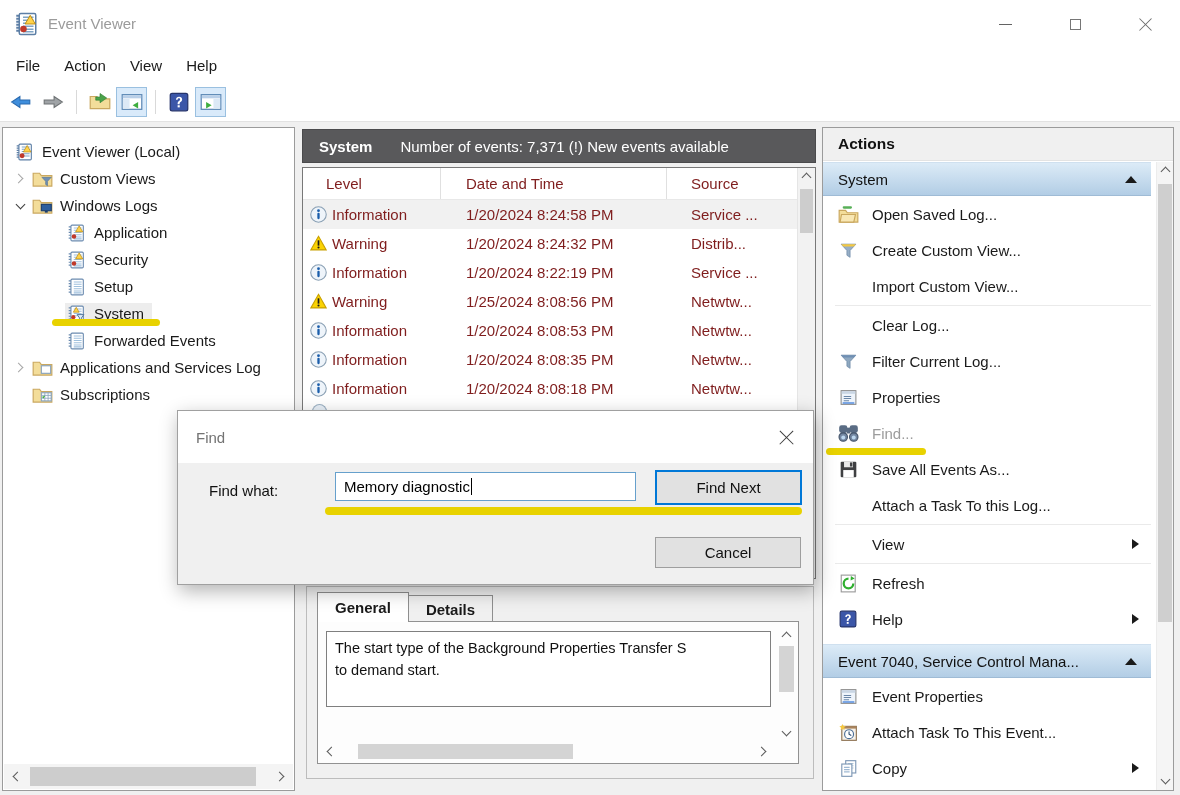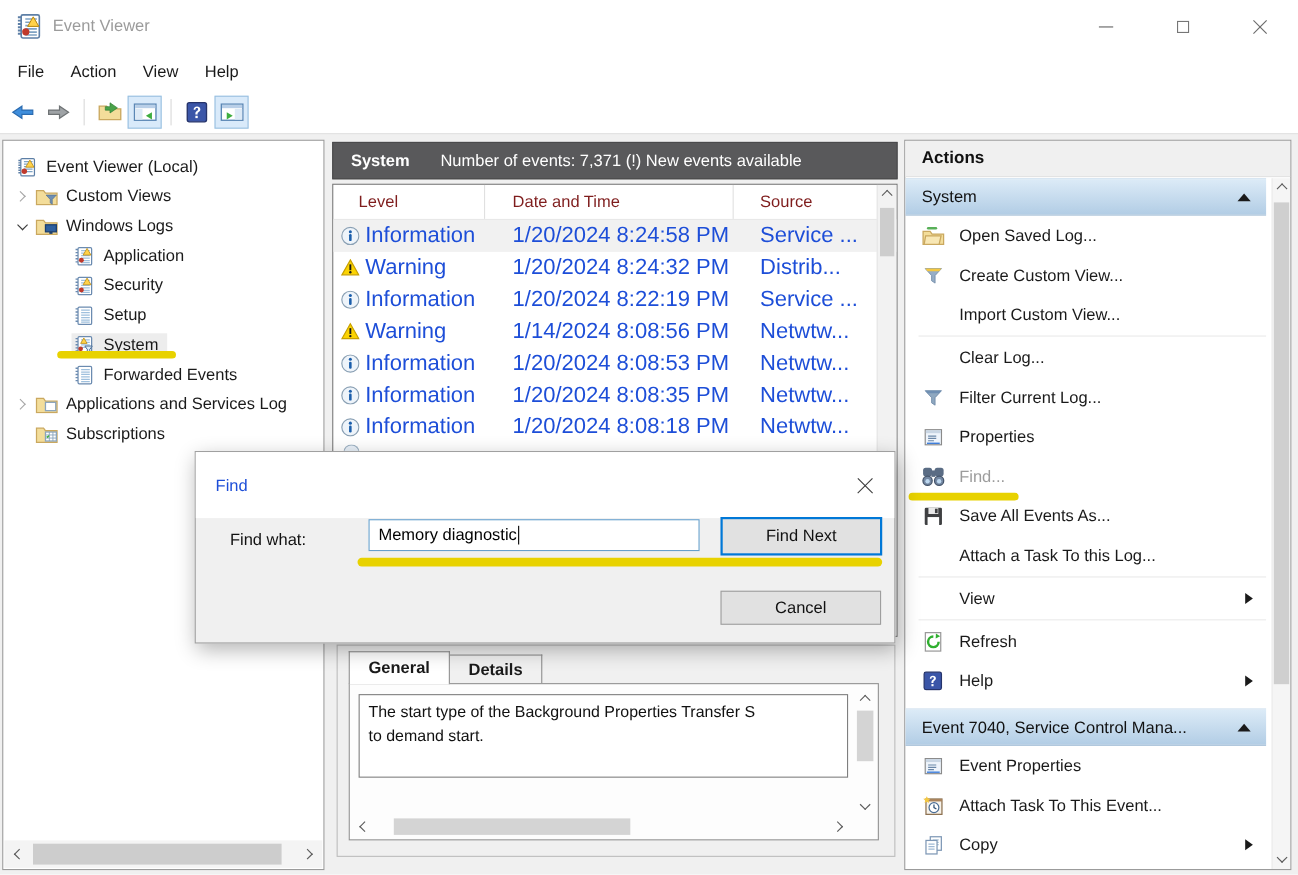--- a/index.html
+++ b/index.html
@@ -59,21 +59,21 @@
   .log-title { font-weight:bold; margin-left:16px; }
   .log-summary { margin-left:28px; }
 
   
   #list-box { position:absolute; left:302px; top:45px; width:514px; height:412px; background:#fff; border:1px solid #787878; overflow:hidden; }
   .ev-head { display:grid; grid-template-columns:138px 226px 130px; height:32px; border-bottom:1px solid #e8e8e8; font-size:15px; color:#7f1d1d; }
   .ev-hcell { display:flex; align-items:center; border-right:1px solid #e0e0e0; }
   .ev-hcell.c1 { padding-left:23px; }
   .ev-hcell.c2 { padding-left:25px; }
   .ev-hcell.c3 { padding-left:24px; border-right:none; }
-  .ev-row { display:grid; grid-template-columns:138px 226px 130px; height:29px; font-size:20px; color:#1d4ed8; align-items:center; }
+  .ev-row { display:grid; grid-template-columns:138px 226px 130px; height:29px; font-size:15px; color:#7f1d1d; align-items:center; }
   .ev-row.sel { background:#f1f1f1; }
   .lv { display:flex; align-items:center; }
   .lv .licn { width:17px; height:17px; margin-left:7px; margin-right:5px; }
   .dt { padding-left:25px; }
   .src { padding-left:24px; }
   .list-scroll { position:absolute; top:0; right:0; bottom:0; width:18px; background:#f2f2f2; border-left:1px solid #e5e5e5; }
   .list-scroll .upbox { height:19px; display:flex; align-items:center; justify-content:center; }
   .list-scroll .vthumb { position:absolute; left:2px; right:2px; top:21px; height:44px; background:#cdcdcd; }
   .partial-icon { position:absolute; left:9px; top:236px; width:15px; height:10px; border-radius:8px 8px 0 0; border:1px solid #9bb0c2; border-bottom:none; background:#e8f0f8; }
 
@@ -105,21 +105,21 @@
   .sub-arrow { width:0; height:0; border-top:5px solid transparent; border-bottom:5px solid transparent; border-left:7px solid #1a1a1a; margin-left:auto; margin-right:12px; }
   .asep { height:1px; background:#eaeaea; margin:1px 0 1px 12px; }
   .asec.ev7040 { margin-top:7px;gap:40px; }
   .actions-scroll { position:absolute; top:34px; right:0; width:17px; bottom:0; background:#f5f5f5; border-left:1px solid #ececec; }
   .actions-scroll .upbox { height:18px; display:flex; align-items:center; justify-content:center; }
   .actions-scroll .dnbox { position:absolute; bottom:2px; left:0; right:0; height:18px; display:flex; align-items:center; justify-content:center; }
   .actions-scroll .vthumb { position:absolute; left:1px; right:1px; top:22px; height:438px; background:#cfcfcf; }
 
   
   #find-dialog { position:absolute; left:177px; top:410px; width:637px; height:175px; background:#f0f0f0; border:1px solid #a0a0a0; box-shadow:2px 6px 18px rgba(0,0,0,.3); z-index:40; }
-  .fd-title { height:60px; background:#fff; display:flex; align-items:center; padding:0 18px; font-size:15px; color:#1d4ed8; }
+  .fd-title { height:52px; background:#fff; display:flex; align-items:center; padding:0 18px; font-size:15px; color:#737373; }
   .fd-close { margin-left:auto; position:relative; width:17px; height:17px; }
   .fd-close::before,.fd-close::after { content:""; position:absolute; left:-1px; top:8px; width:19px; height:1.2px; background:#3c3c3c; }
   .fd-close::before { transform:rotate(45deg); }
   .fd-close::after { transform:rotate(-45deg); }
   .fd-label { position:absolute; left:31px; top:71px; font-size:15px; color:#111; }
   .fd-input { position:absolute; left:157px; top:61px; width:301px; height:29px; background:#fff; border:1px solid #66a0cc; font-size:15px; color:#000; display:flex; align-items:center; padding-left:8px; }
   .caret { display:inline-block; width:1px; height:17px; background:#000; margin-left:1px; }
   .fd-findnext { position:absolute; left:477px; top:59px; width:147px; height:35px; background:#e1e1e1; border:2px solid #0078d7; font-size:15px; color:#111; display:flex; align-items:center; justify-content:center; }
   .fd-cancel { position:absolute; left:477px; top:126px; width:146px; height:31px; background:#e1e1e1; border:1px solid #9e9e9e; font-size:15px; color:#111; display:flex; align-items:center; justify-content:center; }
 
@@ -391,21 +391,21 @@
       </div>
       <div class="ev-row">
         <div class="lv">
             <span class="licn"><svg viewBox="0 0 16 16" width="17" height="17">
                 <path d="M8 1.2L15.2 14H.8z" fill="#fbd302" stroke="#c8a000"></path>
                 <rect x="7.2" y="5" width="1.6" height="5" fill="#1a1a1a"></rect>
                 <circle cx="8" cy="11.8" r="1" fill="#1a1a1a"></circle>
               </svg></span>
             <span>Warning</span>
           </div>
-        <div class="dt">1/14/2024 8:08:56 PM</div>
+        <div class="dt">1/25/2024 8:08:56 PM</div>
         <div class="src">Netwtw...</div>
       </div>
       <div class="ev-row">
         <div class="lv">
             <span class="licn"><svg viewBox="0 0 16 16" width="17" height="17">
                 <circle cx="8" cy="8" r="7.3" fill="#eef4fa" stroke="#8aa0b4"></circle>
                 <circle cx="8" cy="4.4" r="1.3" fill="#1b5eab"></circle>
                 <rect x="6.9" y="6.4" width="2.2" height="6" rx="1" fill="#1b5eab"></rect>
               </svg></span>
             <span>Information</span>

